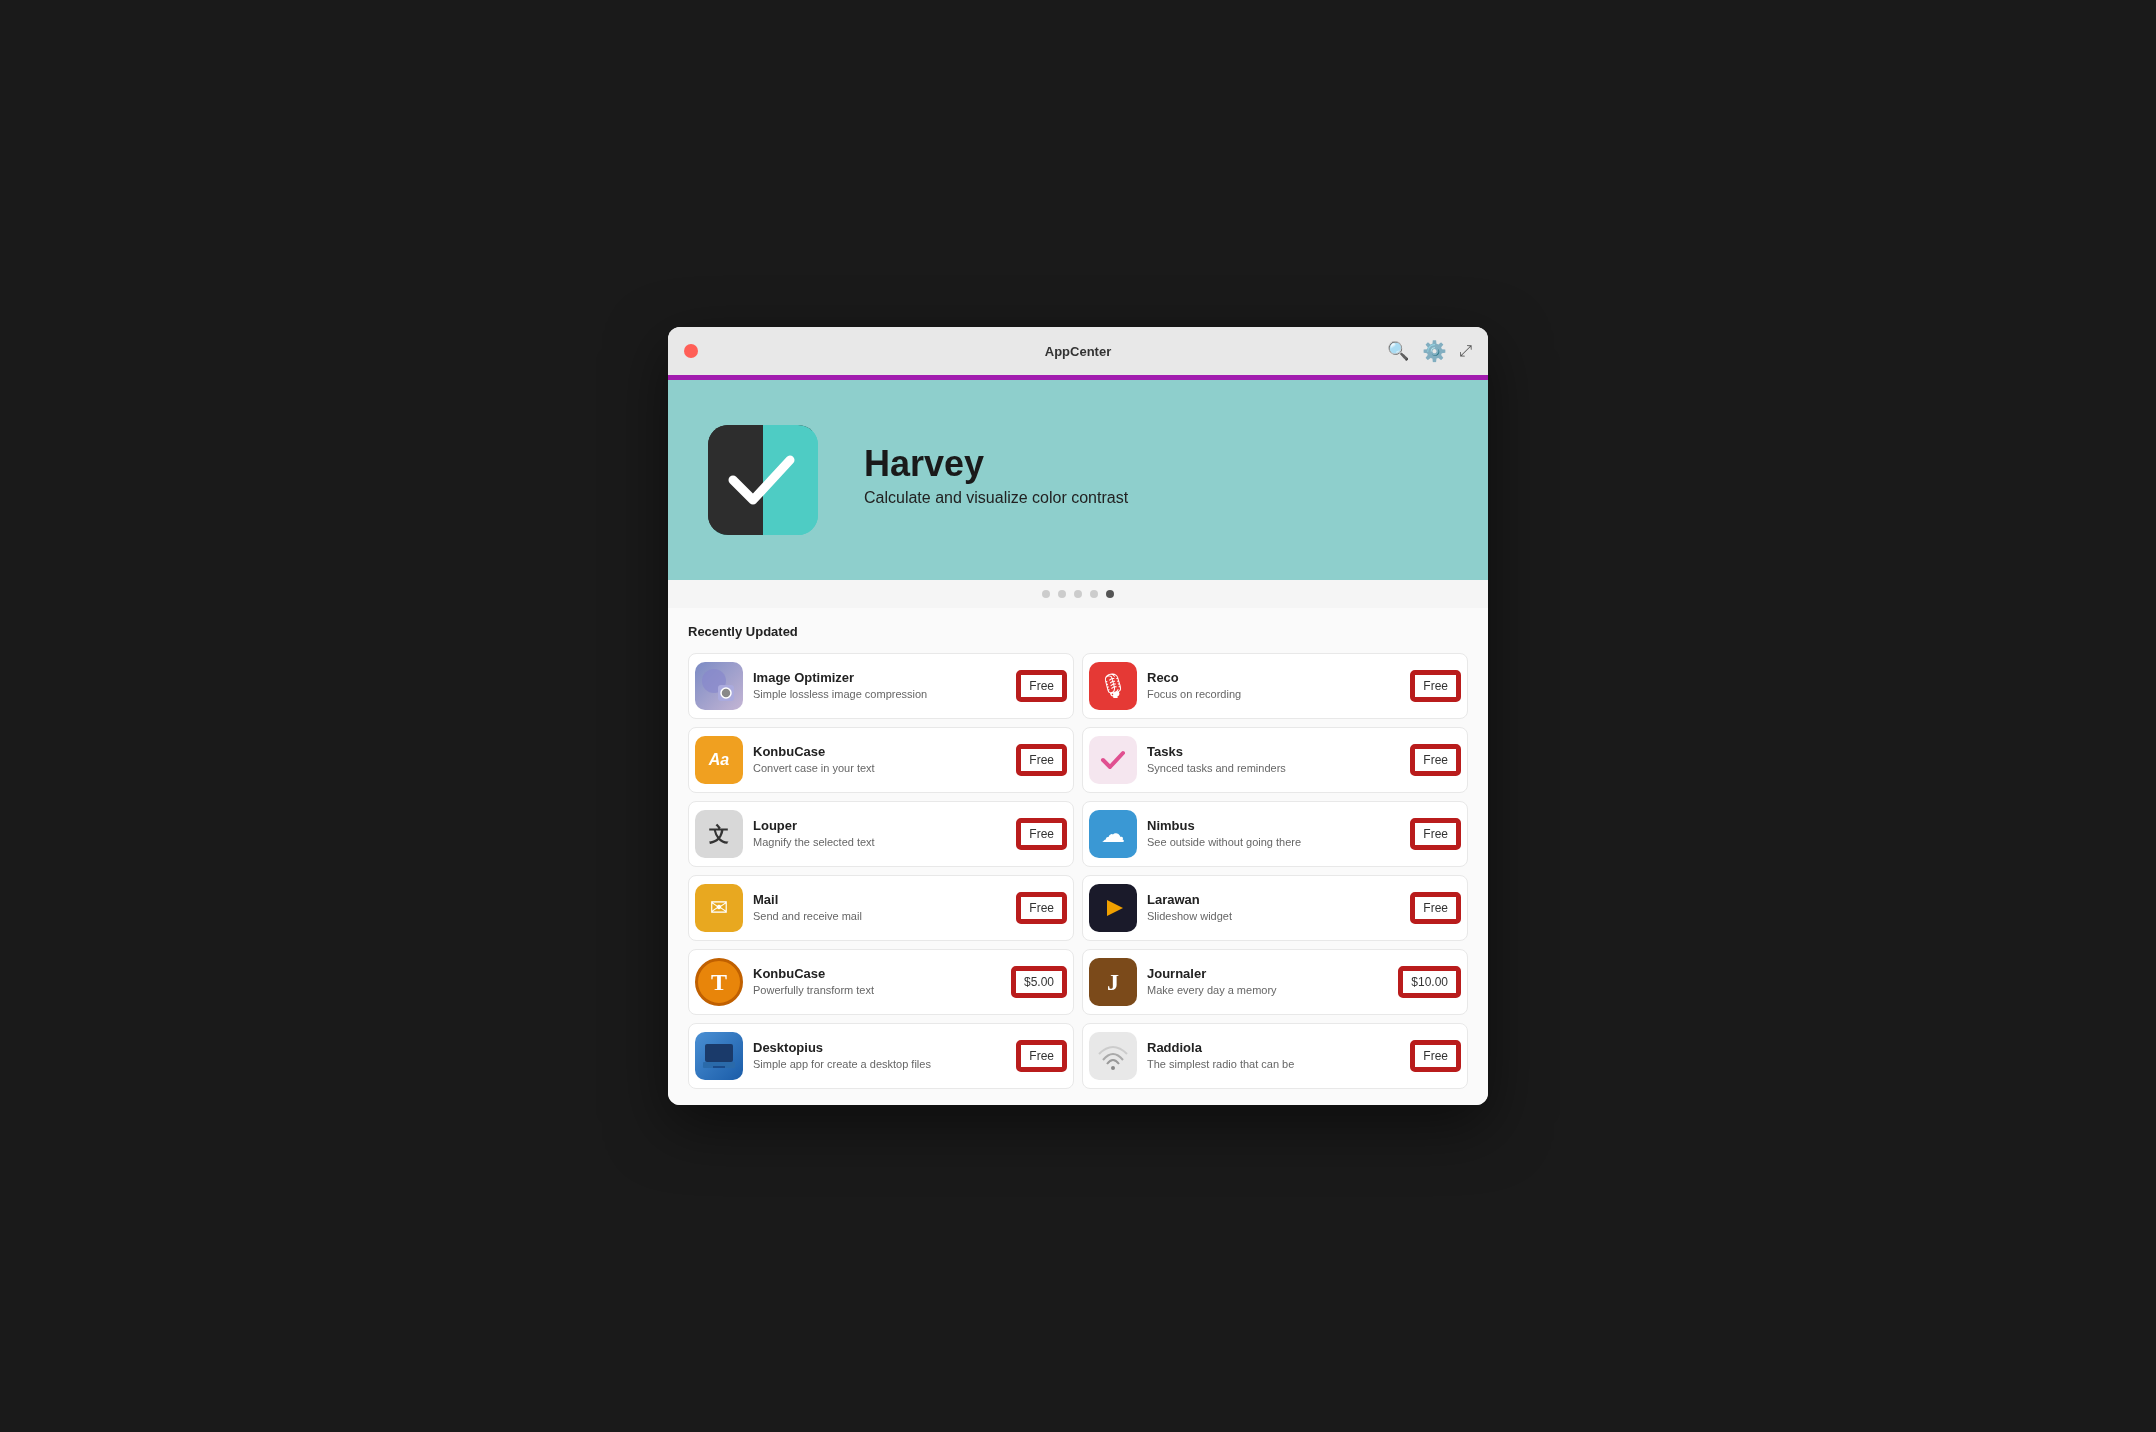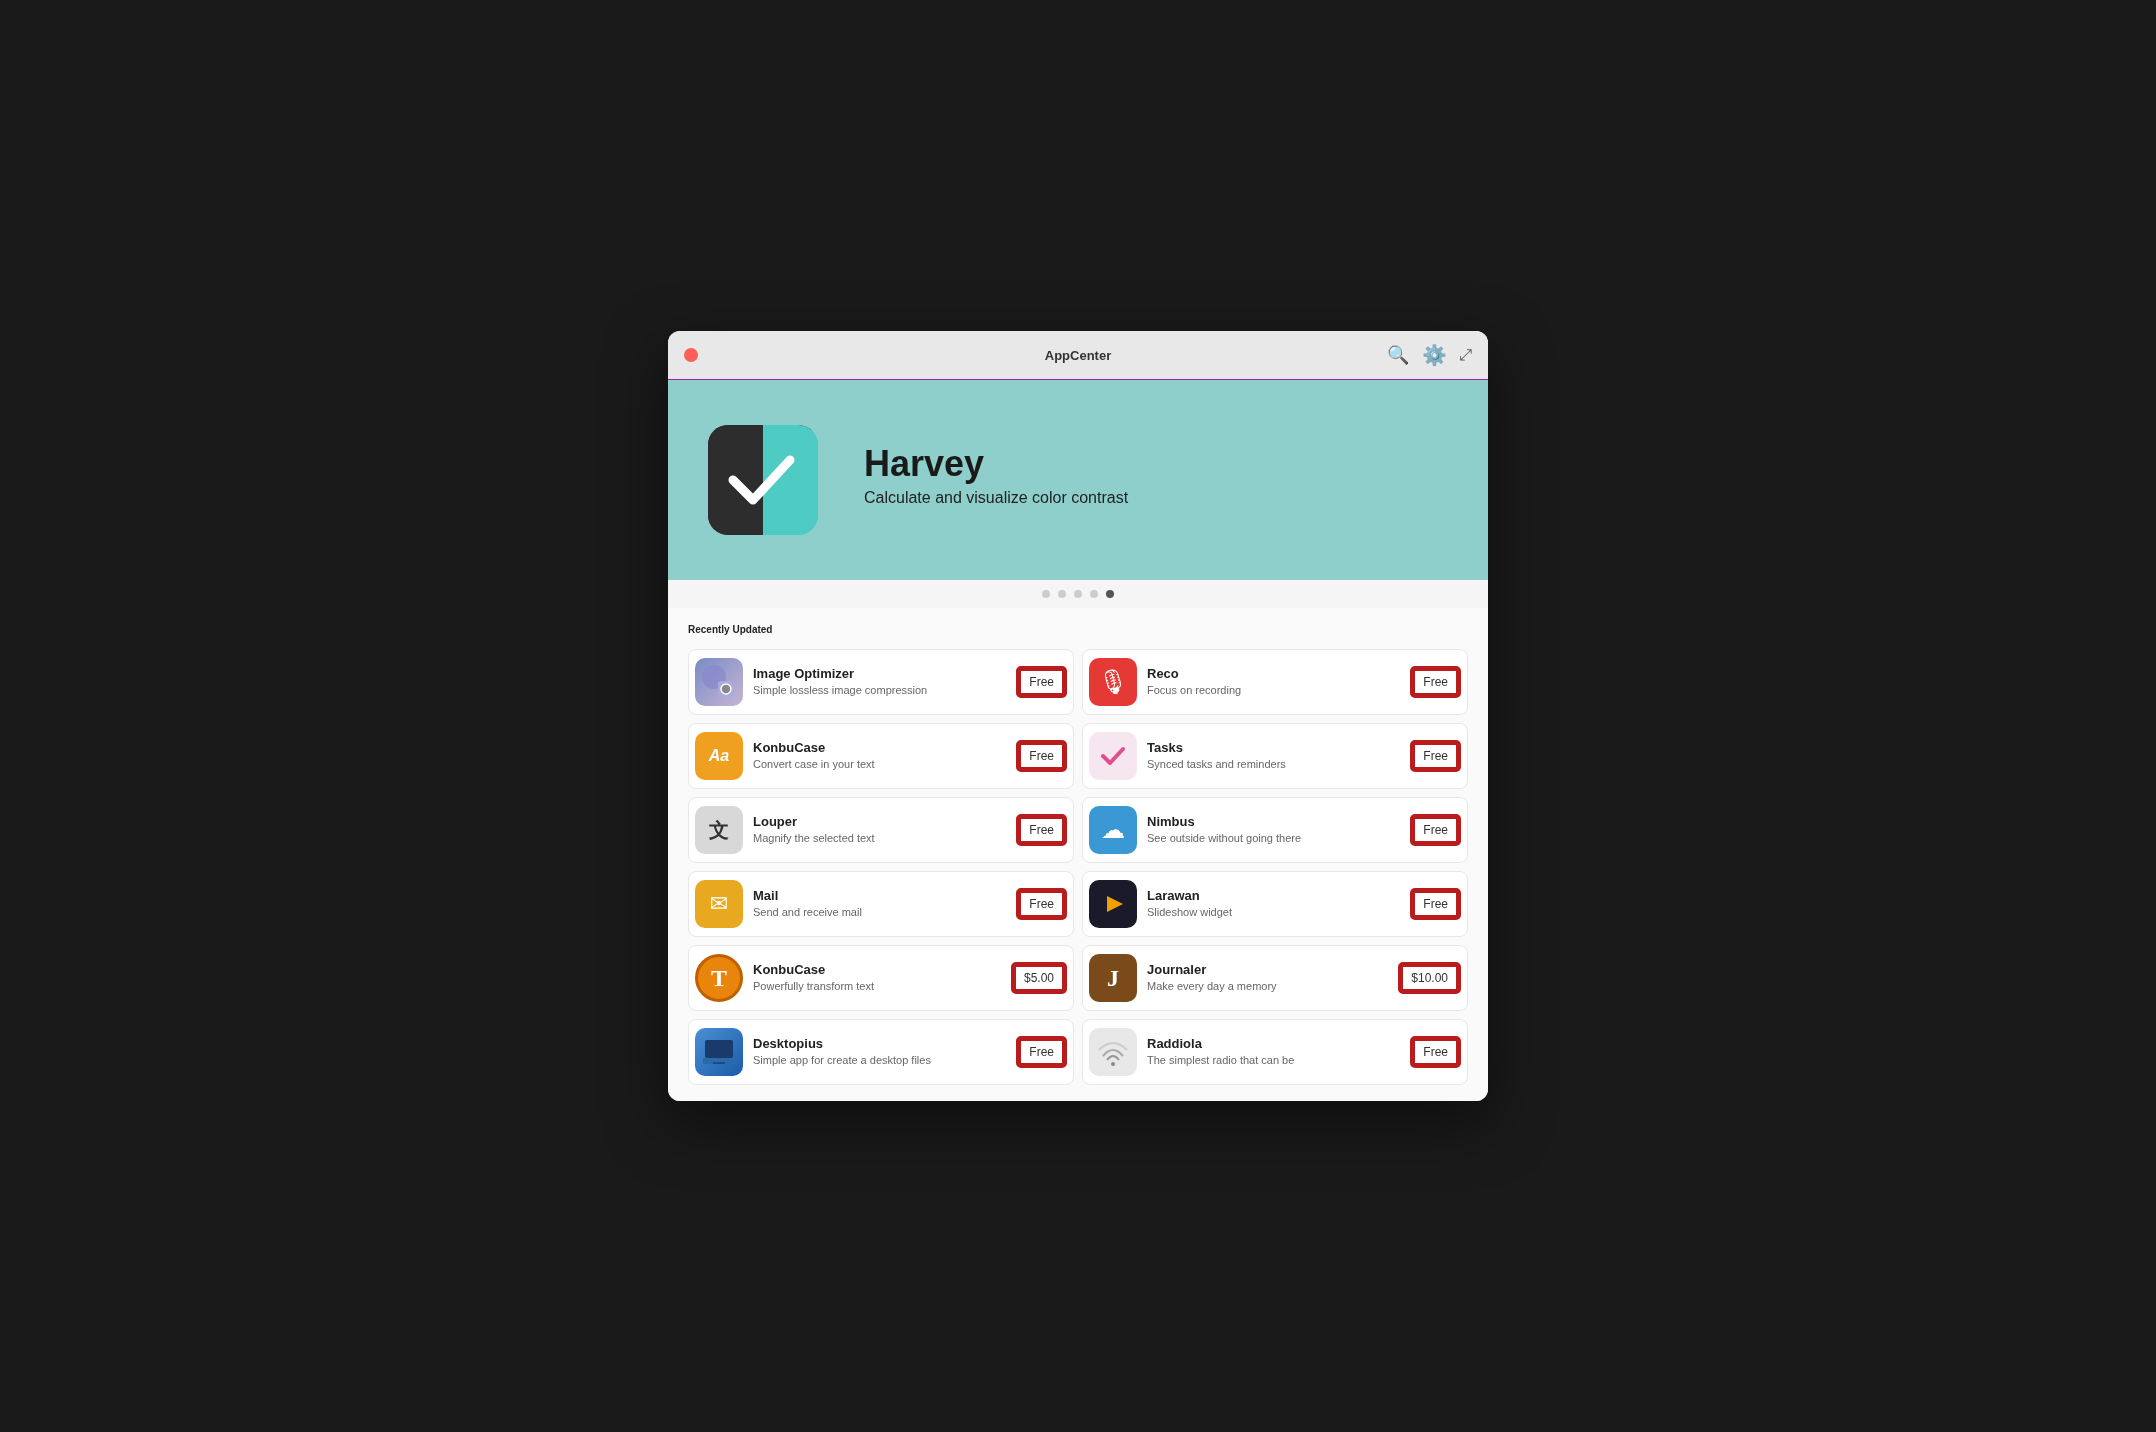--- a/index.html
+++ b/index.html
@@ -17,21 +17,21 @@
       border-radius: 12px;
       overflow: hidden;
       box-shadow: 0 20px 60px rgba(0,0,0,0.5);
     }
     .titlebar {
       background: #e8e8e8;
       padding: 12px 16px;
       display: flex;
       align-items: center;
       justify-content: space-between;
-      border-bottom: 1px solid #a21caf;
+      border-bottom: 5px solid #a21caf;
       position: relative;
     }
     .titlebar-title {
       position: absolute;
       left: 50%;
       transform: translateX(-50%);
       font-size: 13px;
       font-weight: 600;
       color: #333;
     }
@@ -134,21 +134,21 @@
       background: #ccc;
       cursor: pointer;
       border: none;
     }
     .dot.active { background: #555; }
     .content {
       padding: 16px 20px;
       background: #fafafa;
     }
     .section-title {
-      font-size: 10px;
+      font-size: 13px;
       font-weight: 700;
       color: #222;
       margin-bottom: 14px;
     }
     .apps-grid {
       display: grid;
       grid-template-columns: 1fr 1fr;
       gap: 8px;
     }
     .app-item {

